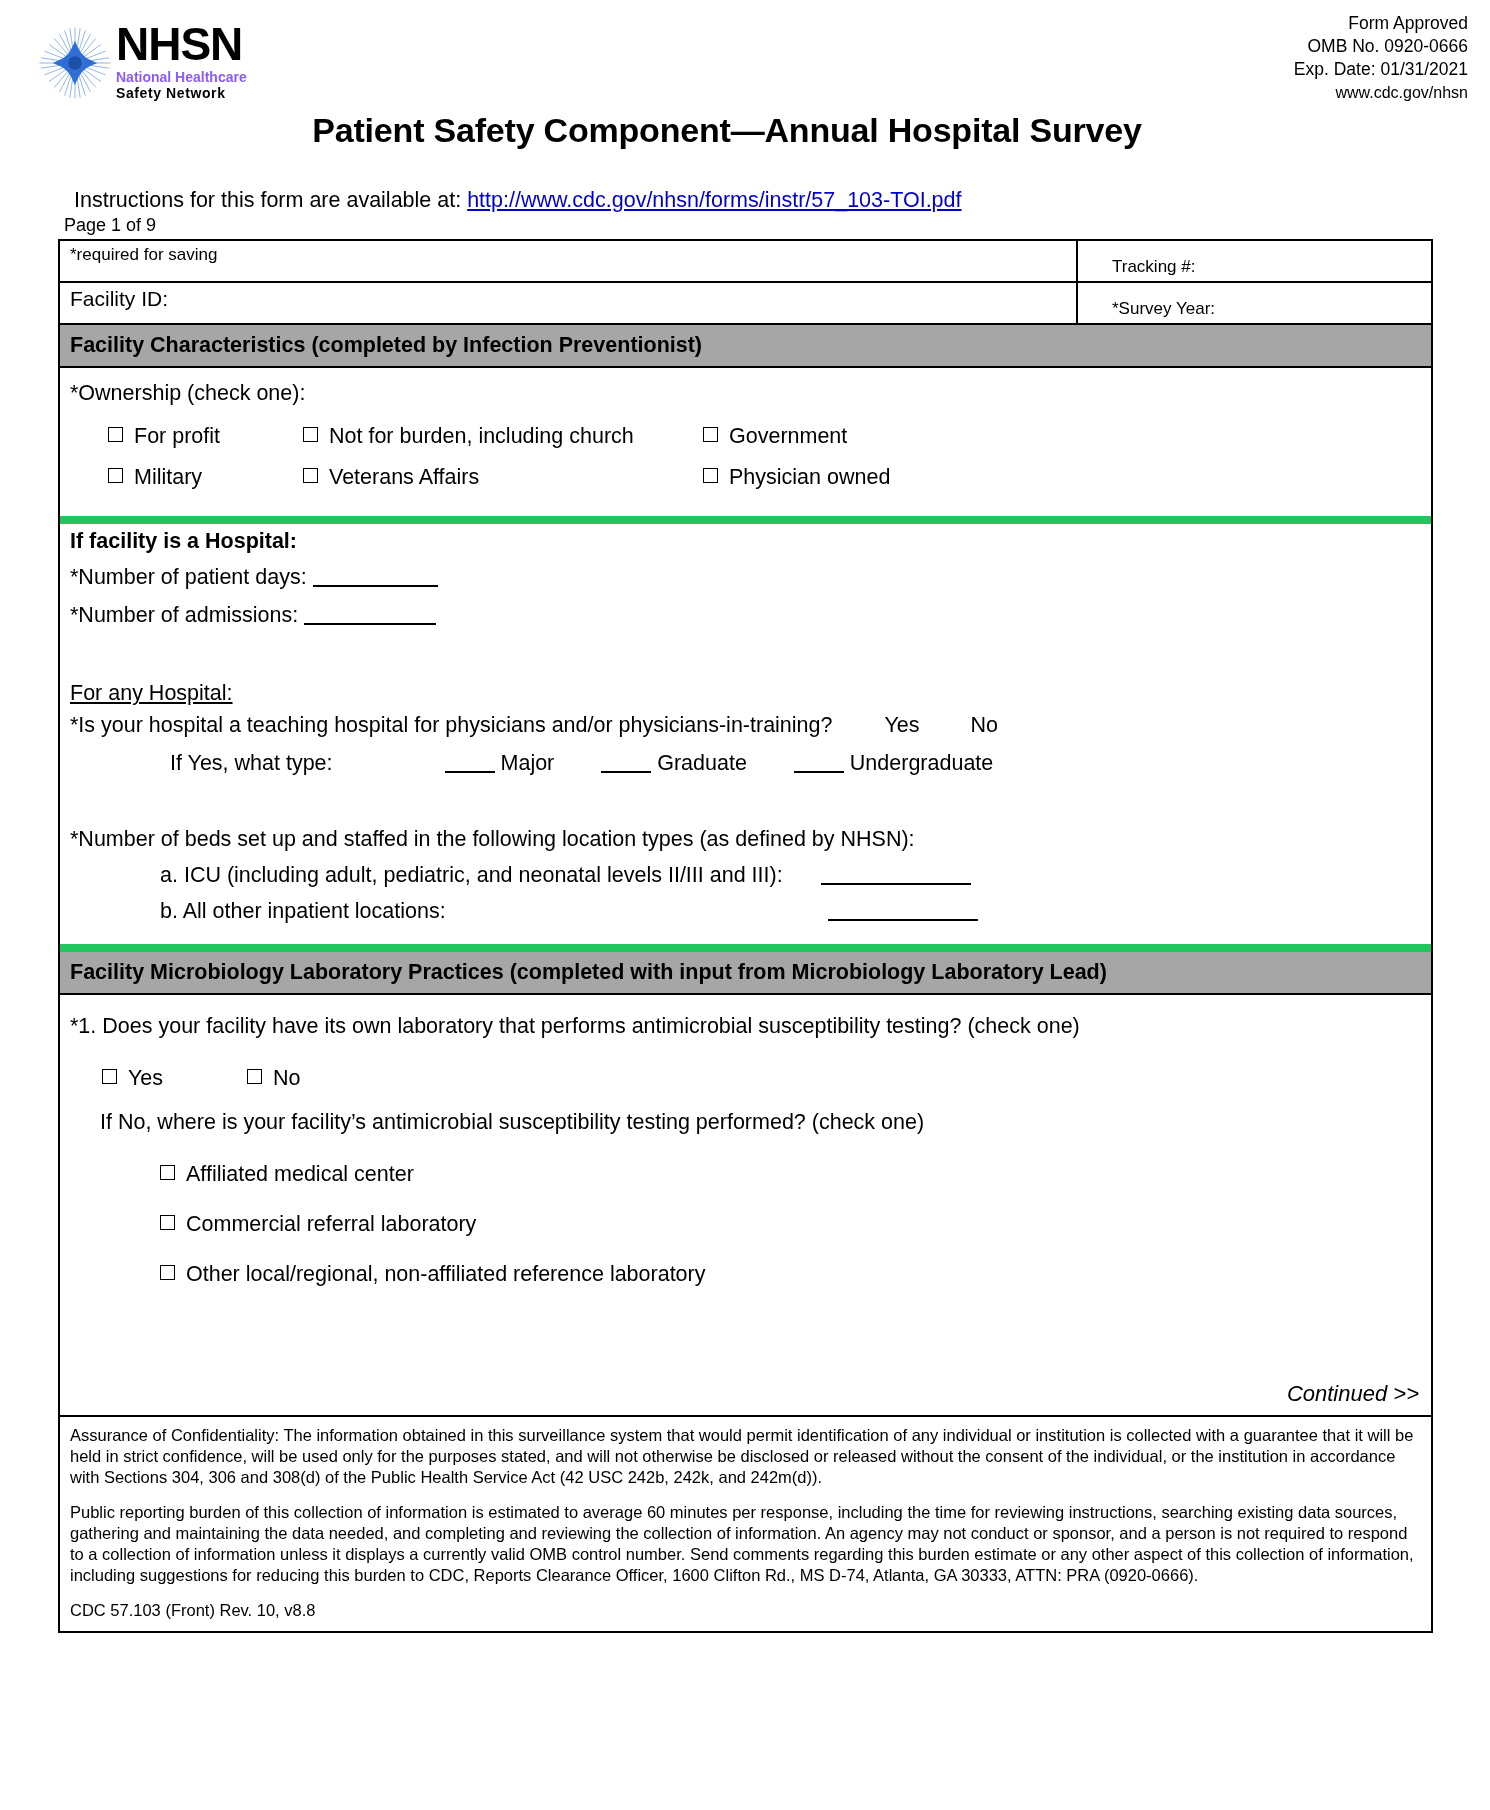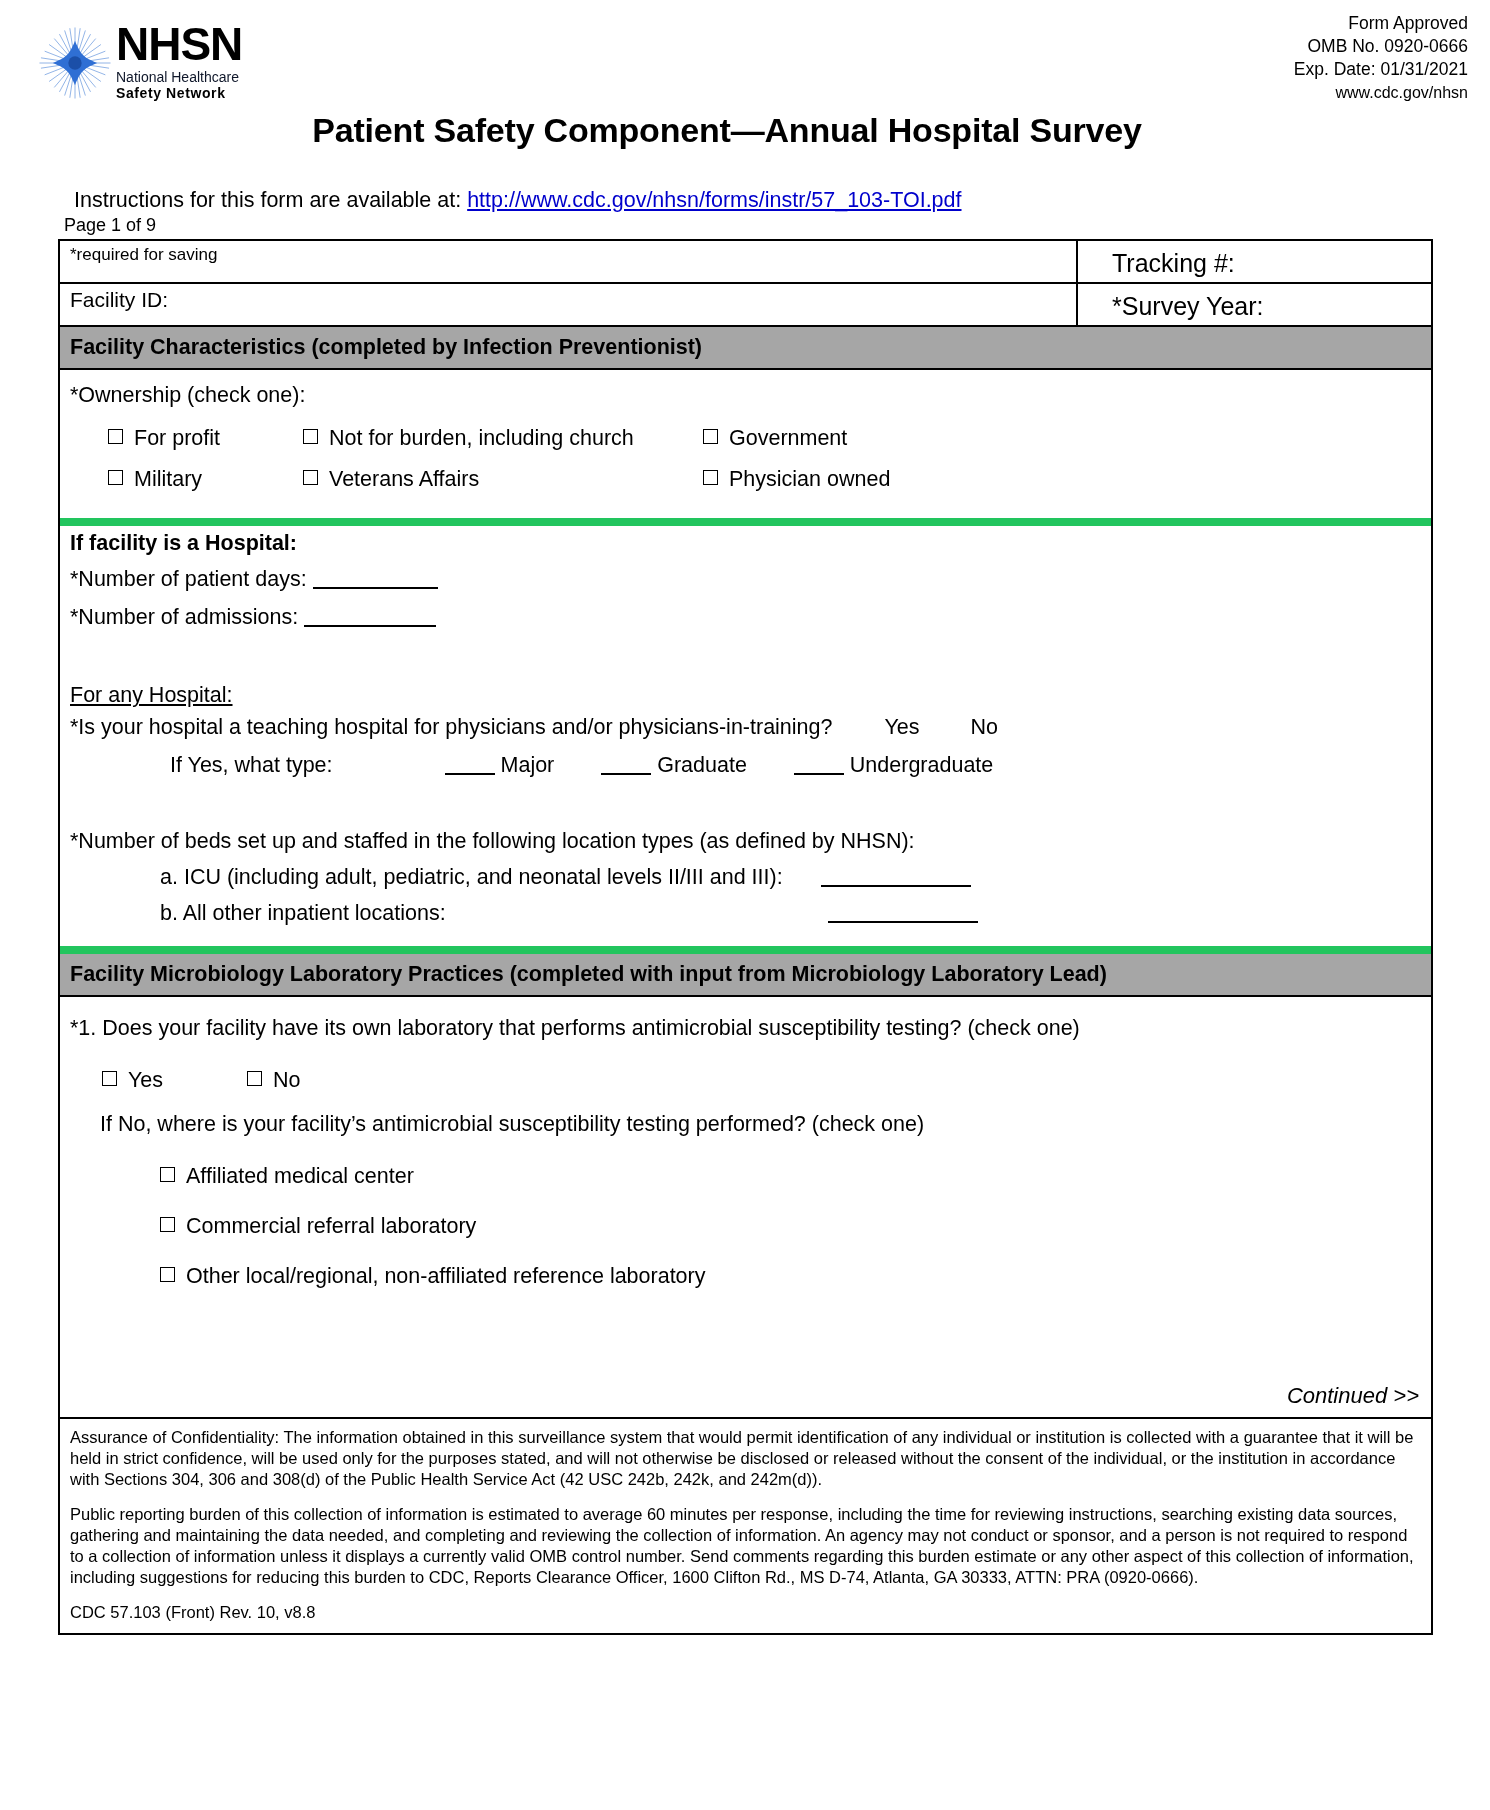--- a/index.html
+++ b/index.html
@@ -52,22 +52,22 @@
     font-weight: bold;
     font-size: 46px;
     letter-spacing: -1px;
     line-height: 48px;
     color: #000;
   }
   .logo-sub {
     font-family: "Liberation Sans", sans-serif;
     font-size: 14px;
     line-height: 16px;
-    font-weight: normal;
-    color: #0f172a;
+    font-weight: bold;
+    color: #8b5cf6;
     margin-top: 1px;
   }
   .logo-sub2 {
     font-family: "Liberation Sans", sans-serif;
     font-size: 14px;
     line-height: 16px;
     font-weight: bold;
     letter-spacing: 0.6px;
     color: #000;
   }
@@ -120,22 +120,22 @@
   .row:last-child { border-bottom: none; }
   .cell-left {
     flex: 0 0 1018px;
     padding: 4px 0 4px 10px;
     font-size: 21px;
     box-sizing: border-box;
     border-right: 2px solid #000;
   }
   .cell-right {
     flex: 1;
-    padding: 8px 0 4px 34px;
-    font-size: 25px;
+    padding: 16px 0 4px 34px;
+    font-size: 17px;
     box-sizing: border-box;
   }
   .small-note { font-size: 17px; }
 
   .section-bar {
     background: #a6a6a6;
     border-bottom: 2px solid #000;
     font-weight: bold;
     font-size: 21.5px;
     padding: 8px 0 8px 10px;

